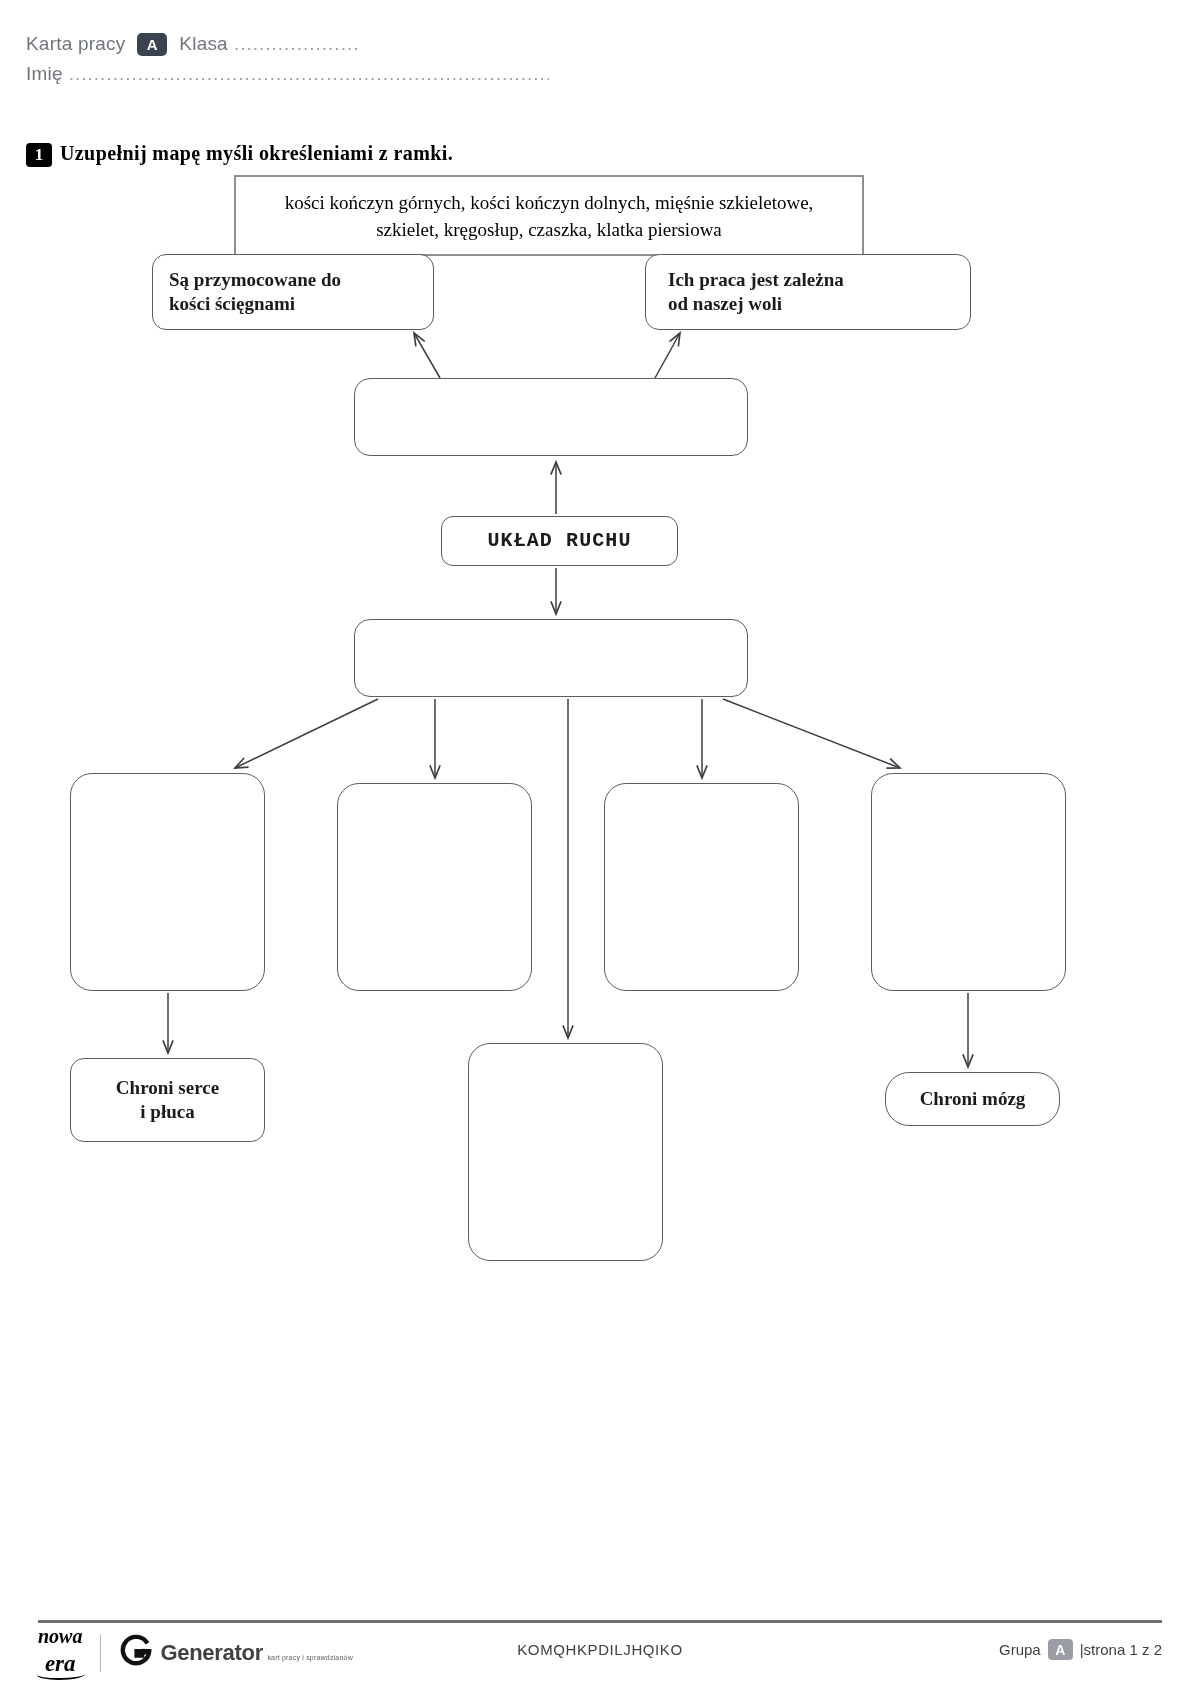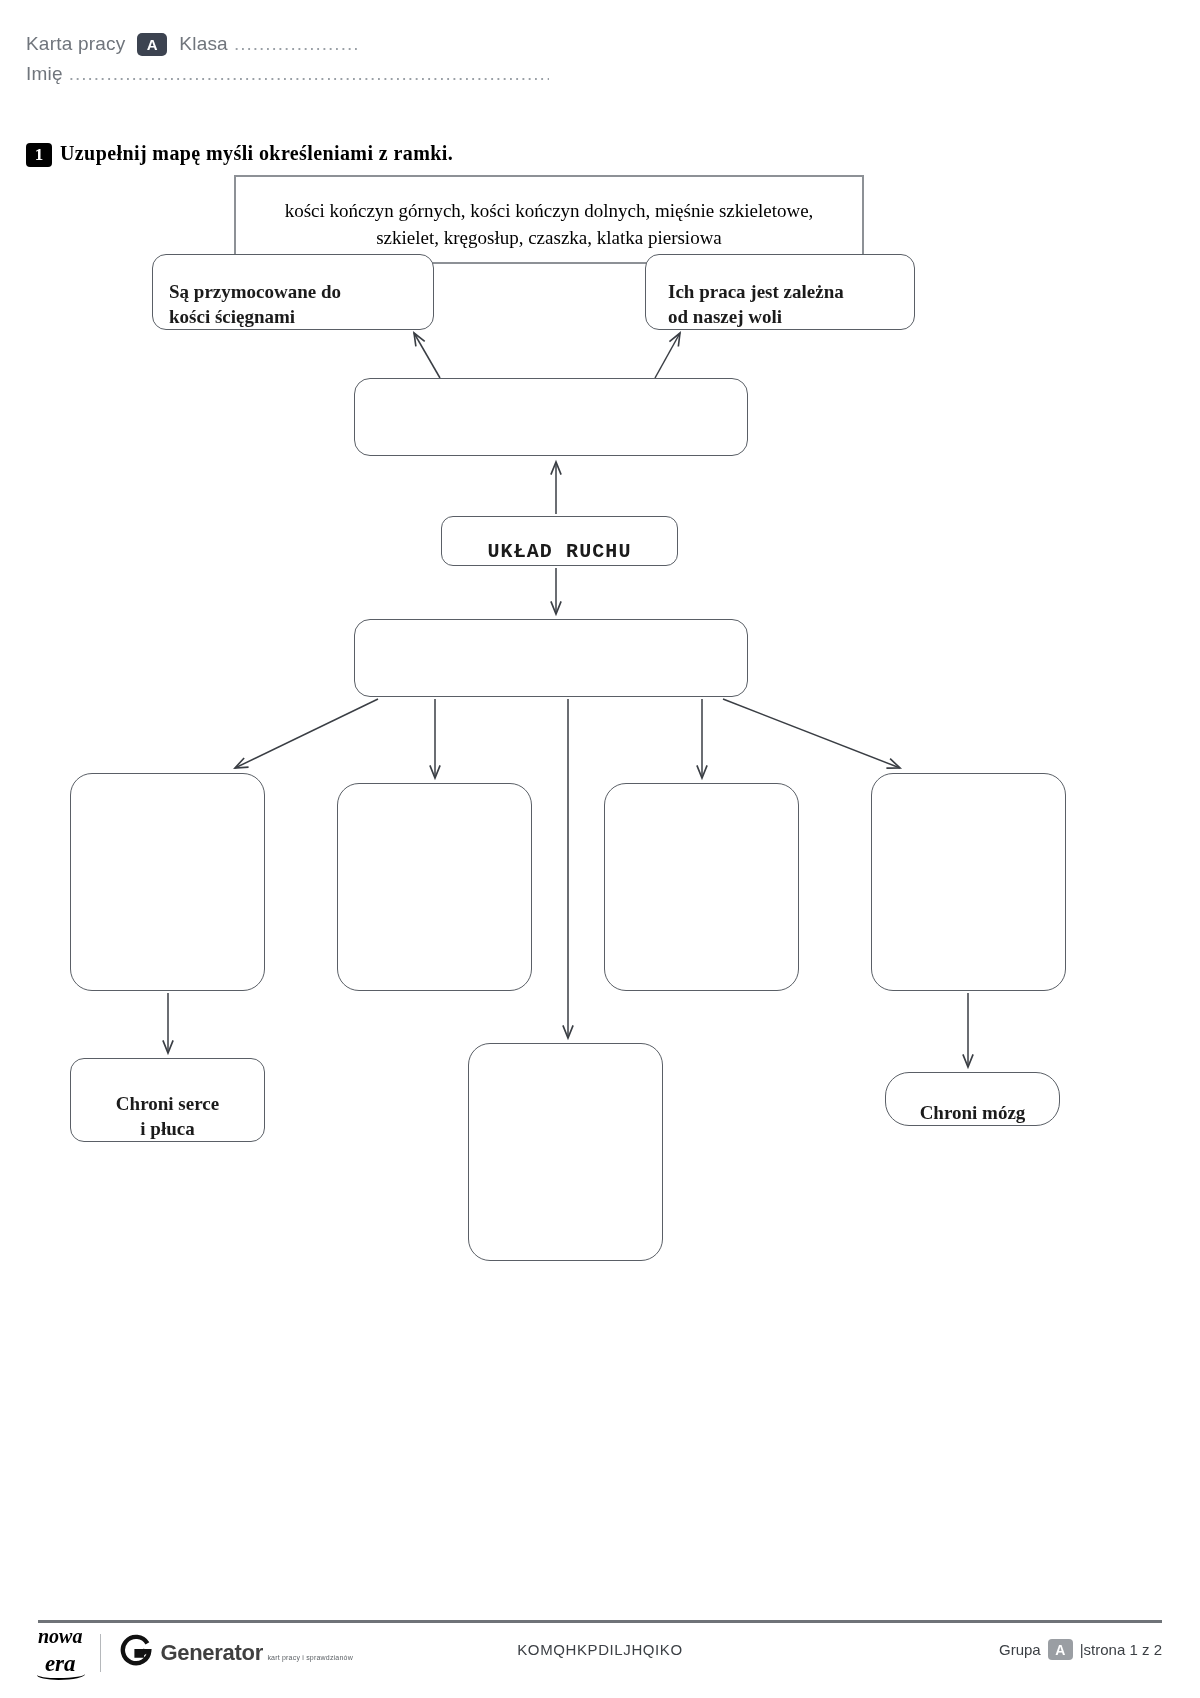--- a/index.html
+++ b/index.html
@@ -92,21 +92,21 @@
 
   
   .wordbank {
     position: absolute;
     left: 234px;
     top: 175px;
     width: 630px;
     box-sizing: border-box;
     border: 2px solid #8d9196;
     background: #fff;
-    padding: 21px 10px 10px;
+    padding: 13px 10px 10px;
     text-align: center;
     font-family: "Liberation Serif", serif;
     font-size: 19px;
     line-height: 1.42;
   }
 
   
   .diagram {
     position: absolute;
     left: 0;
@@ -117,37 +117,37 @@
   }
   .diagram svg { display: block; }
 
   .node {
     position: absolute;
     box-sizing: border-box;
     border: 1.6px solid #5a5f66;
     background: #ffffff;
     border-radius: 14px;
     display: flex;
-    align-items: flex-end;
+    align-items: center;
     font-family: "Liberation Serif", serif;
     font-weight: bold;
     font-size: 19px;
     line-height: 1.28;
     color: #1b1b1b;
   }
   .node.pad-left { padding: 0 16px; }
   .node.center-text {
     justify-content: center;
     text-align: center;
   }
   .node-empty { }
 
   
   #node-muscles-attached { left: 152px;  top: 254px;  width: 282px; height: 76px; }
-  #node-muscles-will     { left: 645px;  top: 254px;  width: 270px; height: 76px; padding-left: 22px; }
+  #node-muscles-will     { left: 645px;  top: 254px;  width: 326px; height: 76px; padding-left: 22px; }
   #node-blank-muscles    { left: 354px;  top: 378px;  width: 394px; height: 78px; border-radius: 16px; }
   #node-central          { left: 441px;  top: 516px;  width: 237px; height: 50px; border-radius: 12px; }
   #node-blank-skeleton   { left: 354px;  top: 619px;  width: 394px; height: 78px; border-radius: 16px; }
 
   #node-part-1 { left: 70px;  top: 773px; width: 195px; height: 218px; border-radius: 22px; }
   #node-part-2 { left: 337px; top: 783px; width: 195px; height: 208px; border-radius: 22px; }
   #node-part-3 { left: 604px; top: 783px; width: 195px; height: 208px; border-radius: 22px; }
   #node-part-4 { left: 871px; top: 773px; width: 195px; height: 218px; border-radius: 22px; }
 
   #node-heart-lungs { left: 70px;  top: 1058px; width: 195px; height: 84px; border-radius: 14px; }

